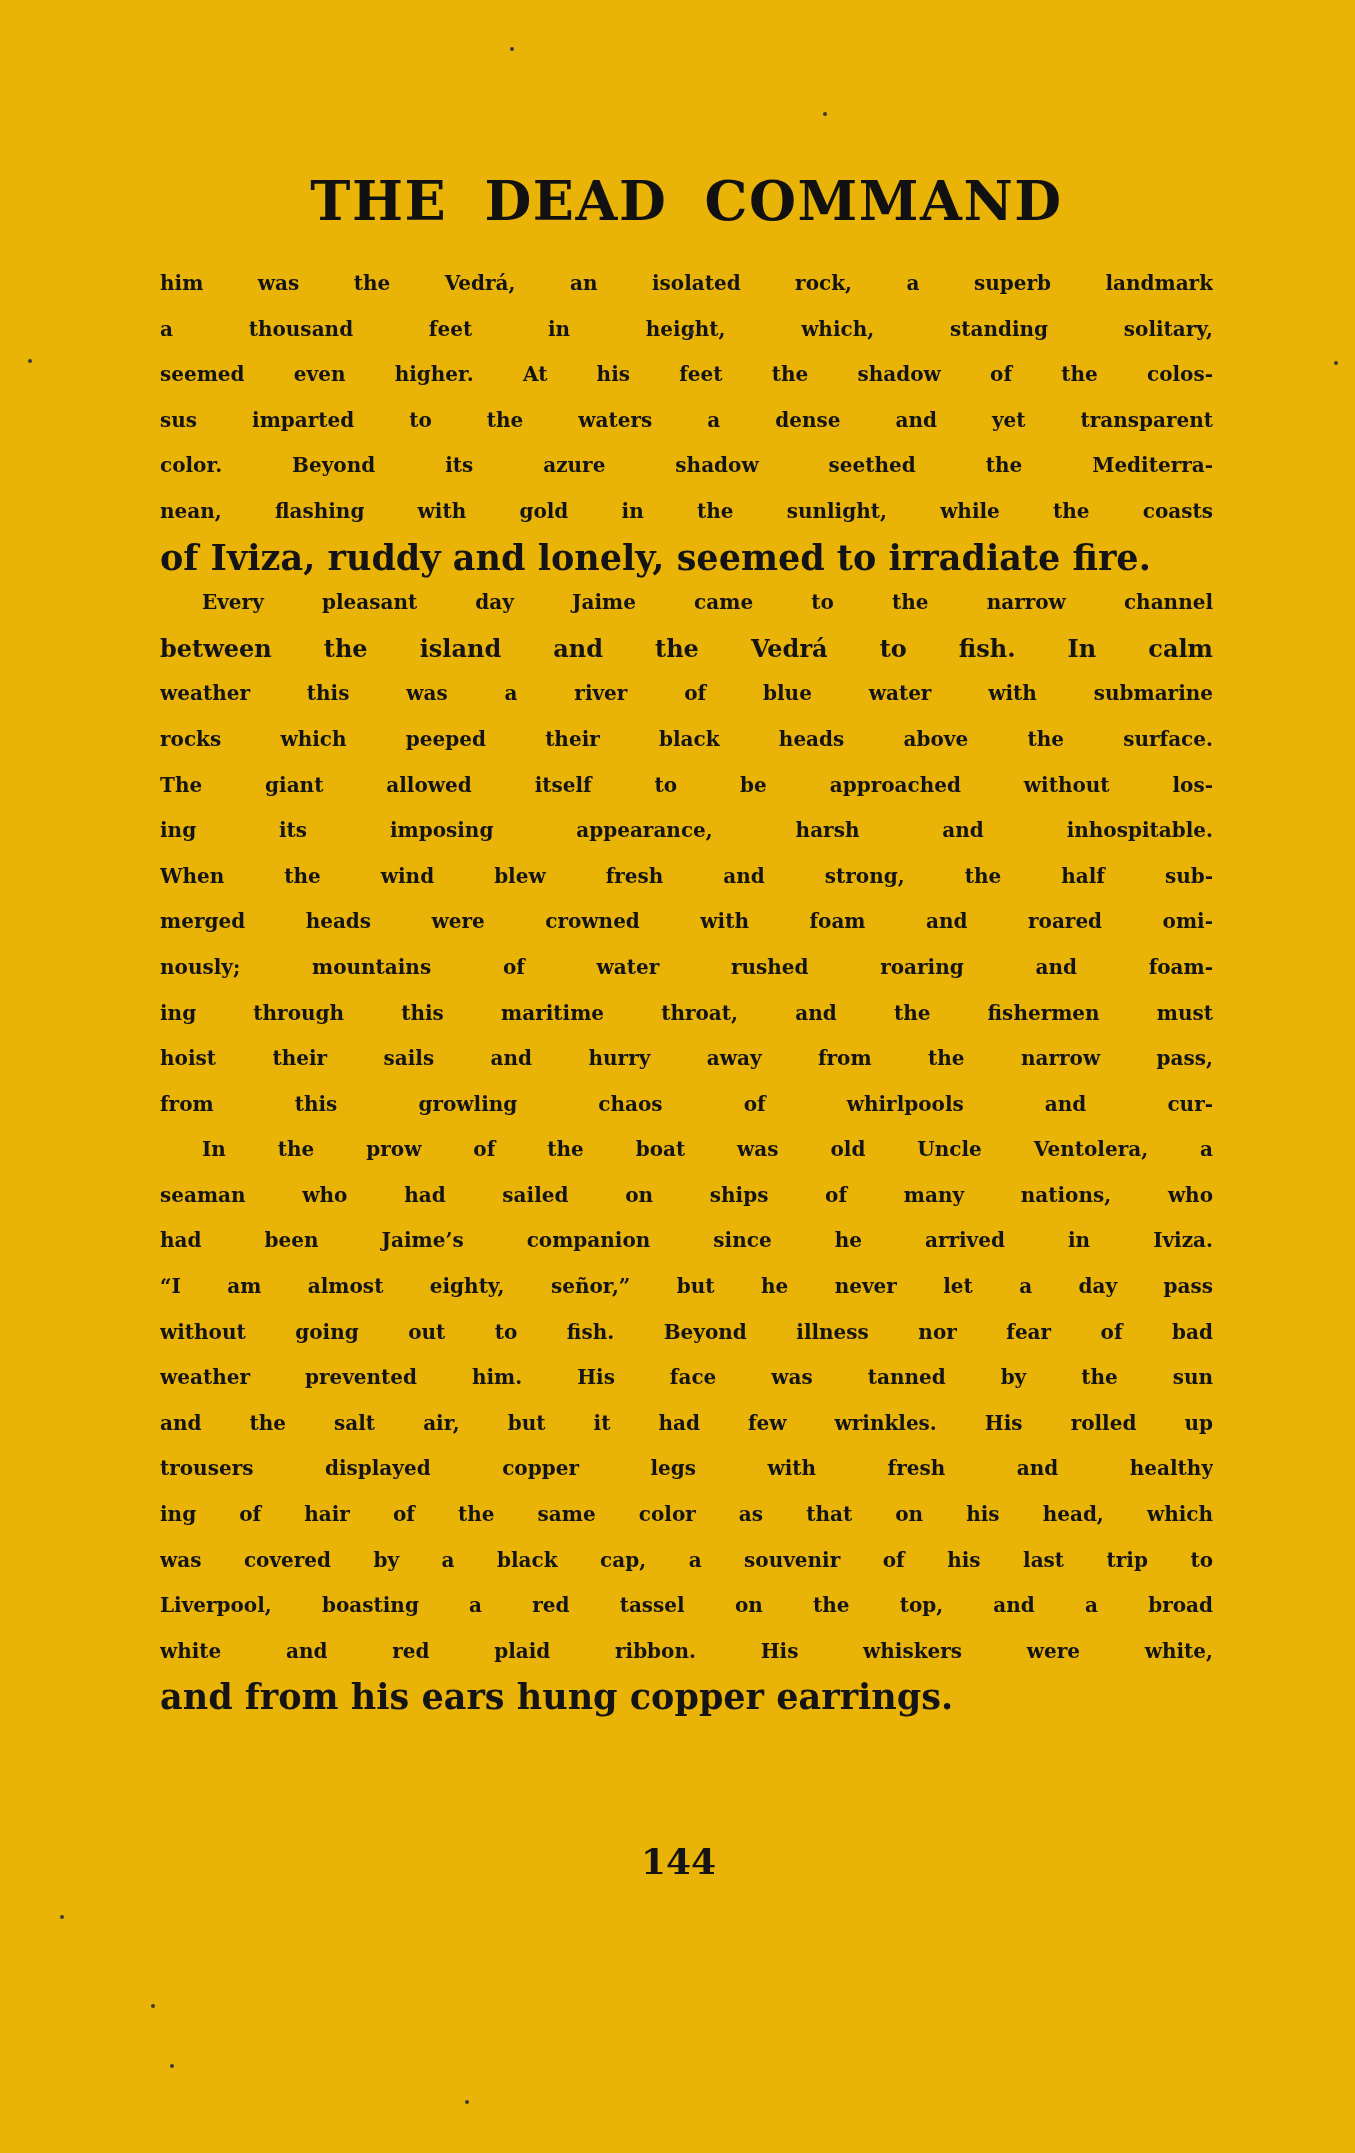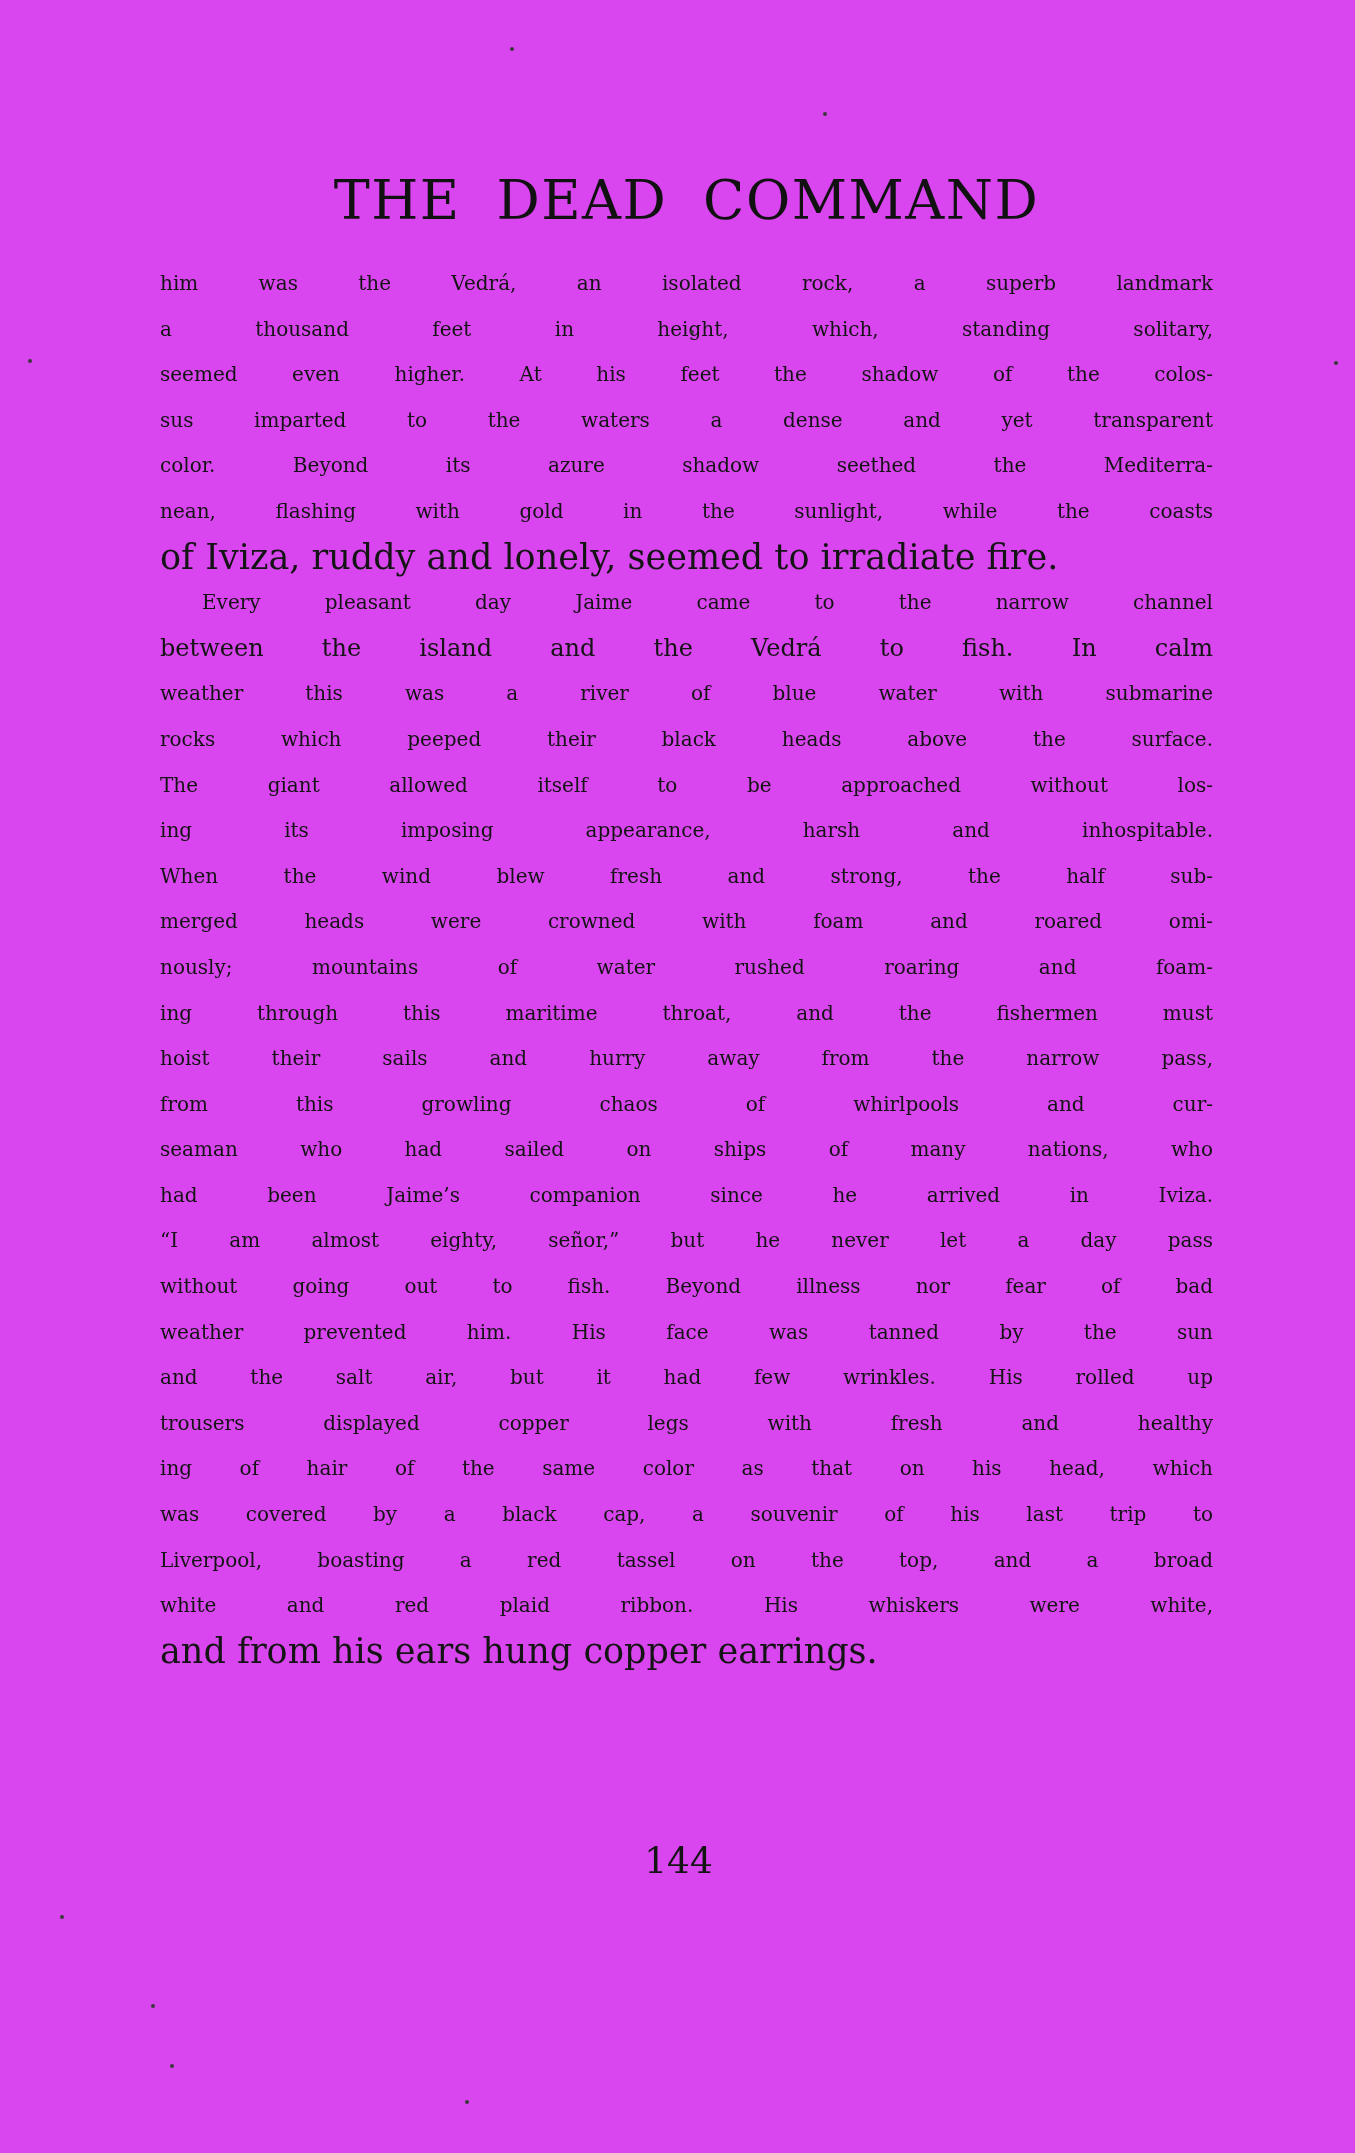--- a/index.html
+++ b/index.html
@@ -10,21 +10,22 @@
     width: 1355px;
     height: 2153px;
     background: #ffffff;
     position: relative;
     overflow: hidden;
     font-family: "DejaVu Serif", "Liberation Serif", serif;
   }
   .page {
     position: absolute;
     inset: 0;
-    background: #d946ef;
+    background: #eab308;
+    font-weight: bold;
   }
   .running-header {
     position: absolute;
     left: 160px;
     top: 170px;
     width: 1053px;
     text-align: center;
     font-size: 54px;
     line-height: 62px;
     letter-spacing: 1.5px;
@@ -108,20 +109,21 @@
         <div class="line" style="font-size: 20px;">The giant allowed itself to be approached without los-</div>
         <div class="line" style="font-size: 20px;">ing its imposing appearance, harsh and inhospitable.</div>
         <div class="line" style="font-size: 20px;">When the wind blew fresh and strong, the half sub-</div>
         <div class="line" style="font-size: 20px;">merged heads were crowned with foam and roared omi-</div>
         <div class="line" style="font-size: 20px;">nously; mountains of water rushed roaring and foam-</div>
         <div class="line" style="font-size: 20px;">ing through this maritime throat, and the fishermen must</div>
         <div class="line" style="font-size: 20px;">hoist their sails and hurry away from the narrow pass,</div>
         <div class="line" style="font-size: 20px;">from this growling chaos of whirlpools and cur-</div>
       </div>
       <div class="paragraph">
+        <div class="line indent" style="font-size: 20px;">In the prow of the boat was old Uncle Ventolera, a</div>
         <div class="line" style="font-size: 20px;">seaman who had sailed on ships of many nations, who</div>
         <div class="line" style="font-size: 20px;">had been Jaime’s companion since he arrived in Iviza.</div>
         <div class="line" style="font-size: 20px;">“I am almost eighty, señor,” but he never let a day pass</div>
         <div class="line" style="font-size: 20px;">without going out to fish.  Beyond illness nor fear of bad</div>
         <div class="line" style="font-size: 20px;">weather prevented him.  His face was tanned by the sun</div>
         <div class="line" style="font-size: 20px;">and the salt air, but it had few wrinkles.  His rolled up</div>
         <div class="line" style="font-size: 20px;">trousers displayed copper legs with fresh and healthy</div>
         <div class="line" style="font-size: 20px;">ing of hair of the same color as that on his head, which</div>
         <div class="line" style="font-size: 20px;">was covered by a black cap, a souvenir of his last trip to</div>
         <div class="line" style="font-size: 20px;">Liverpool, boasting a red tassel on the top, and a broad</div>

